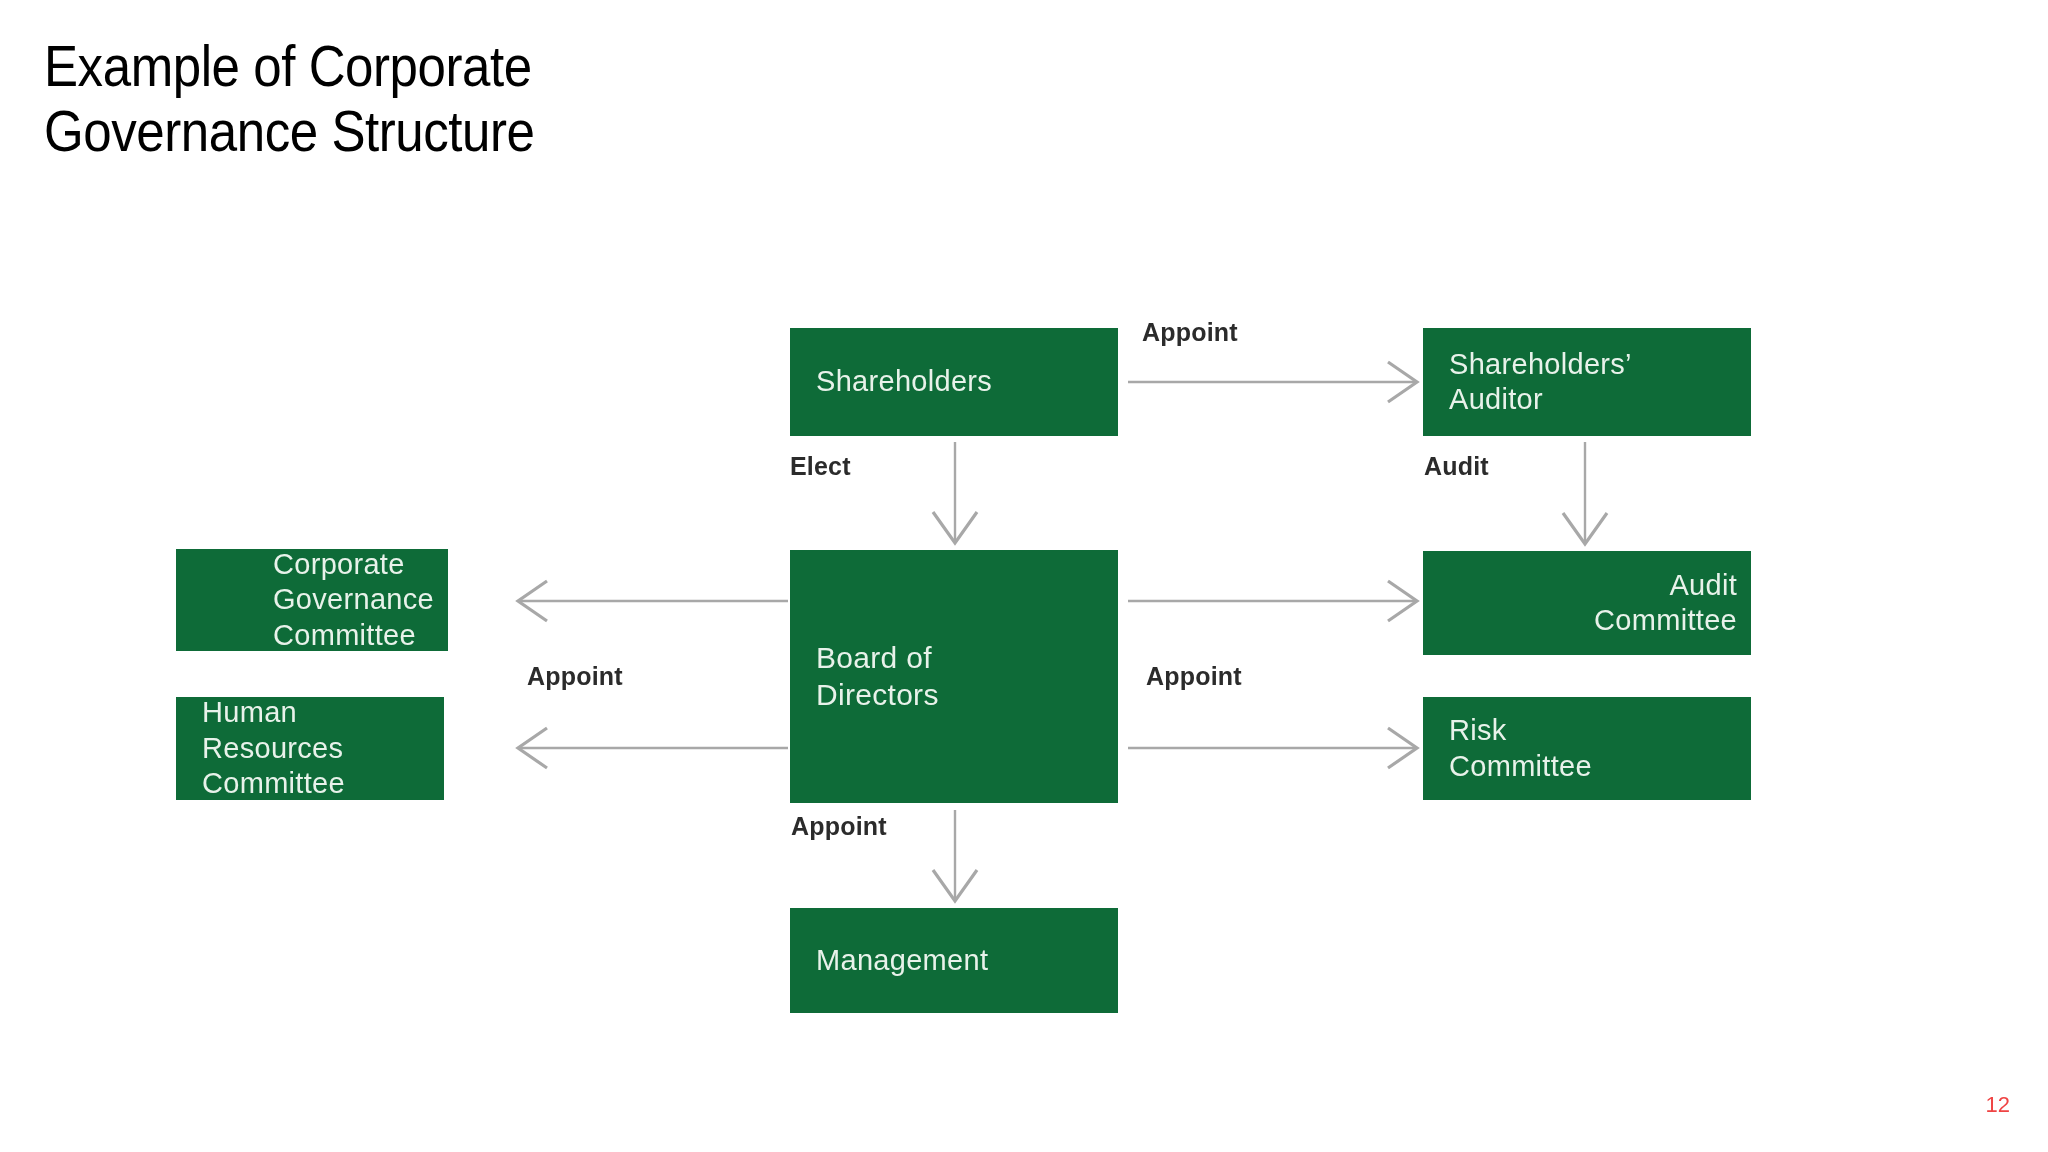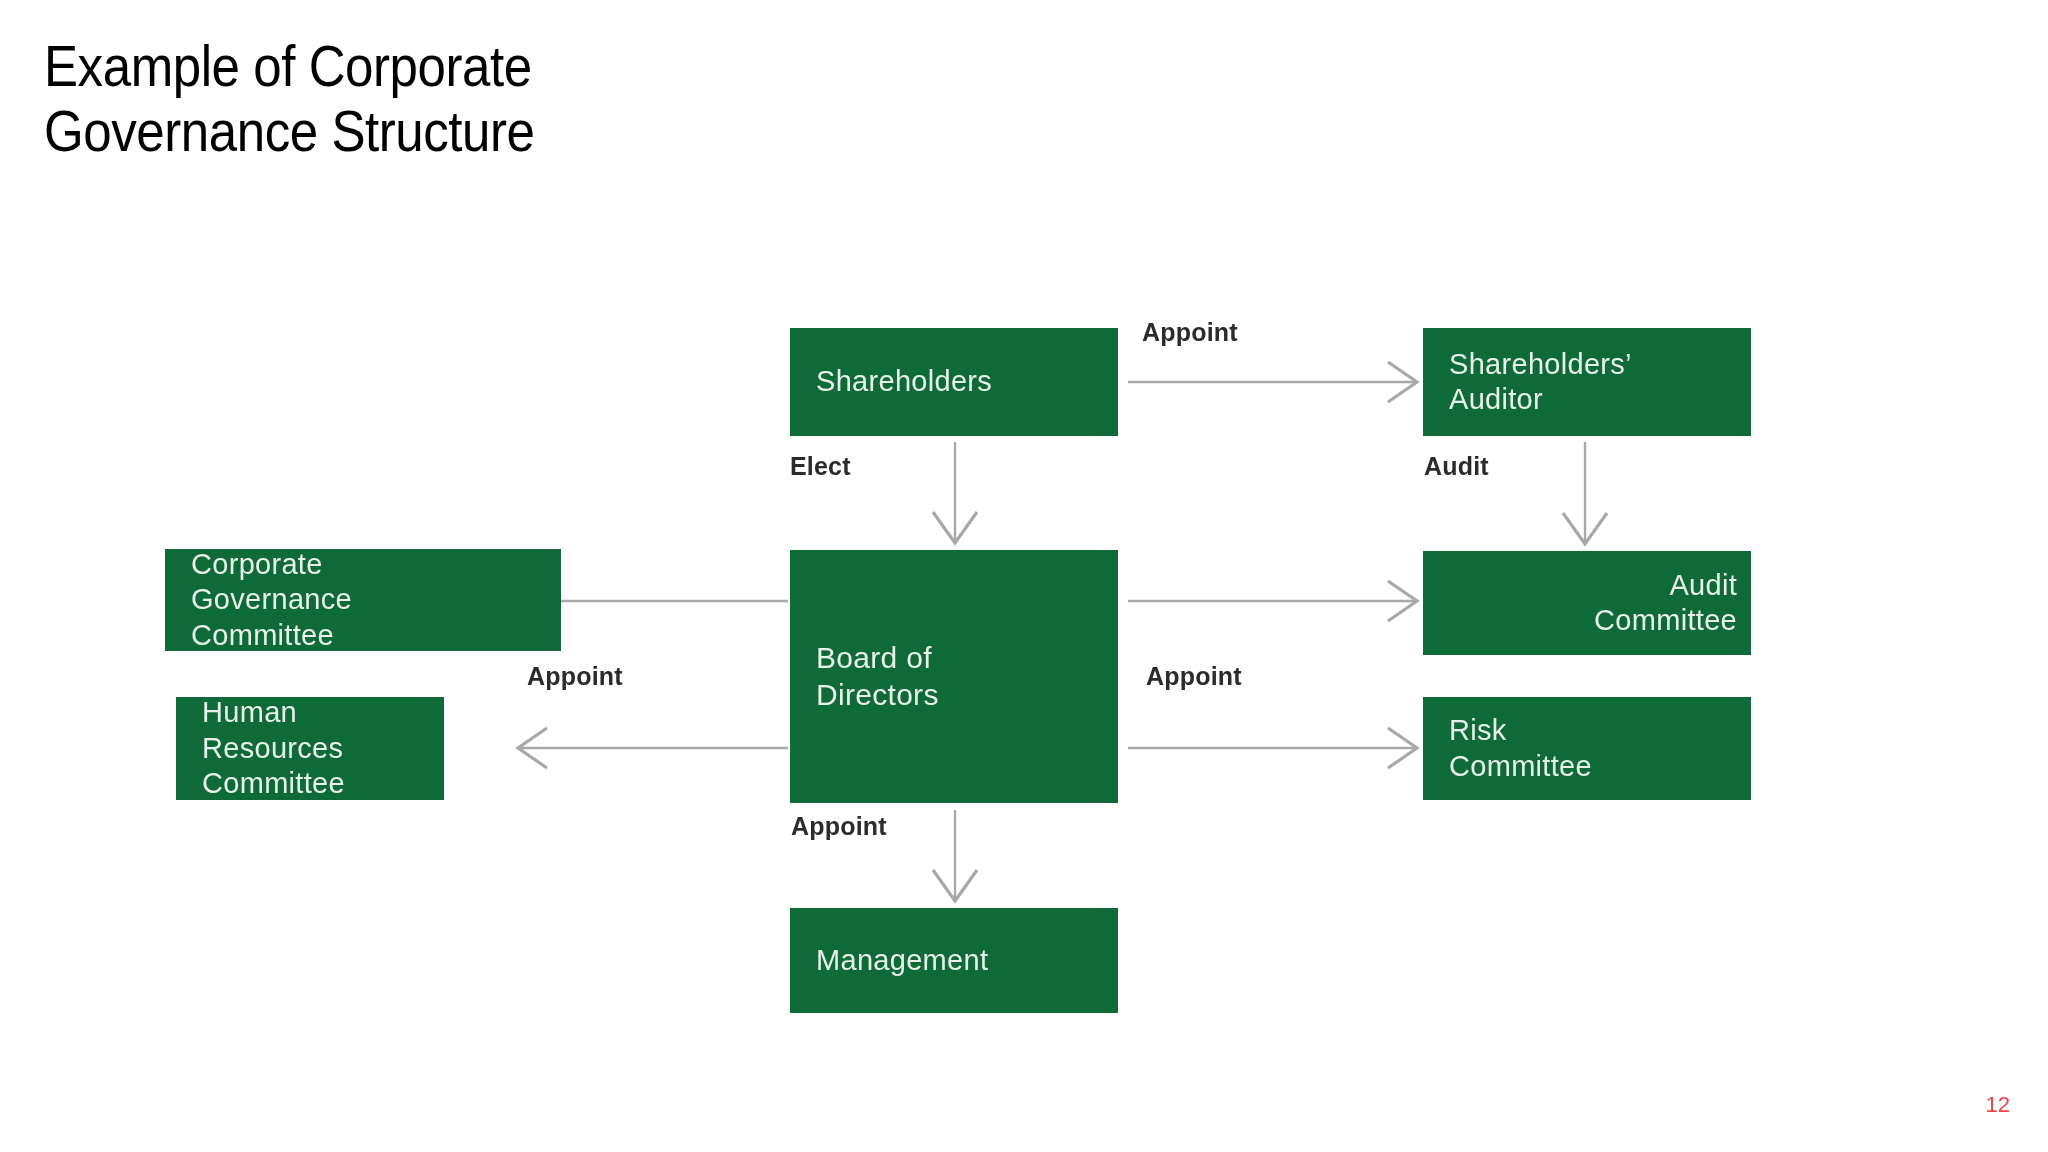--- a/index.html
+++ b/index.html
@@ -162,21 +162,21 @@
 
   <div class="node" style="left:1423px; top:328px; width:328px; height:108px;">
     <span class="node-label">Shareholders’
 Auditor</span>
   </div>
 
   <div class="node" style="left:790px; top:328px; width:328px; height:108px;">
     <span class="node-label">Shareholders</span>
   </div>
 
-  <div class="node" style="left:165px; top:549px; width:396px; height:102px;">
+  <div class="node" style="left:176px; top:549px; width:272px; height:102px;align-items:flex-end;">
     <span class="node-label">Corporate
 Governance
 Committee</span>
   </div>
 
   <div class="node tall" style="left:790px; top:550px; width:328px; height:253px;">
     <span class="node-label">Board of
 Directors</span>
   </div>
 

